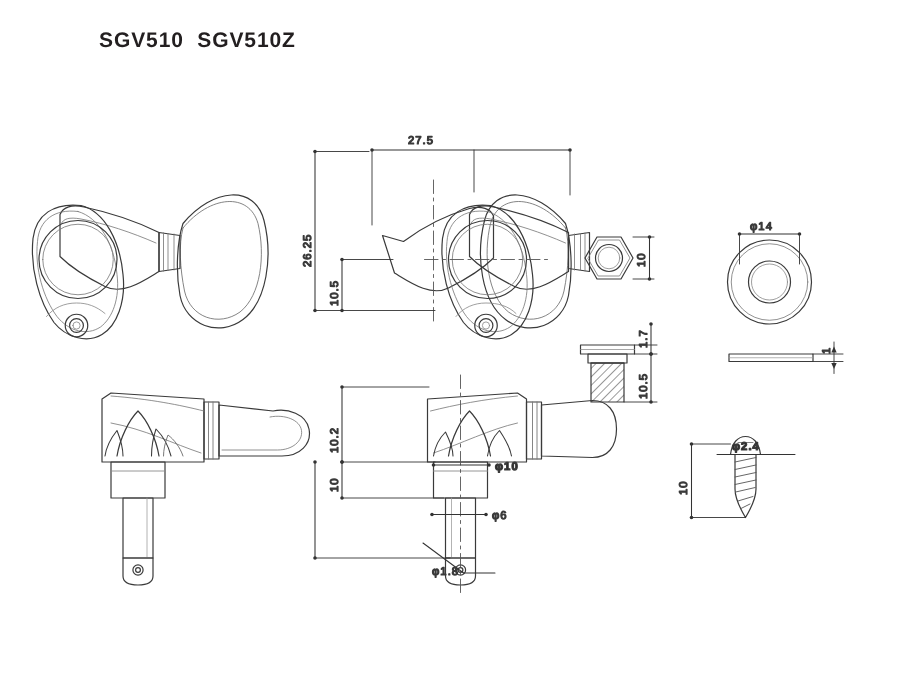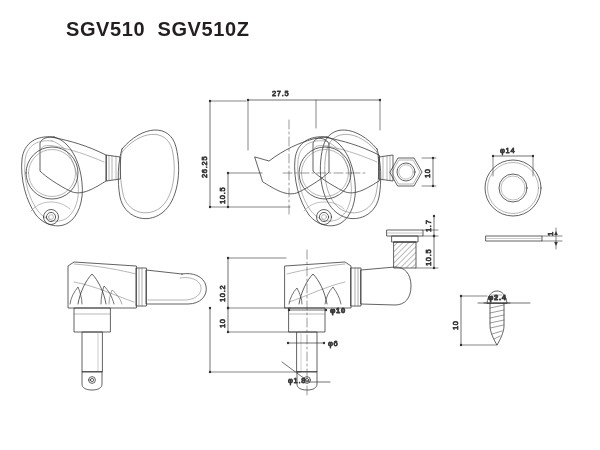--- a/index.html
+++ b/index.html
@@ -16,21 +16,21 @@
     width: 600px;
     height: 450px;
     background: #ffffff;
     overflow: hidden;
   }
   #title {
     position: absolute;
     left: 66px;
     top: 18px;
     font-family: "Liberation Sans", sans-serif;
-    font-size: 20px;
+    font-size: 14px;
     font-weight: bold;
     letter-spacing: 0.6px;
     color: #231f20;
     white-space: pre;
   }
   #drawing {
     position: absolute;
     left: 0;
     top: 0;
     width: 600px;

